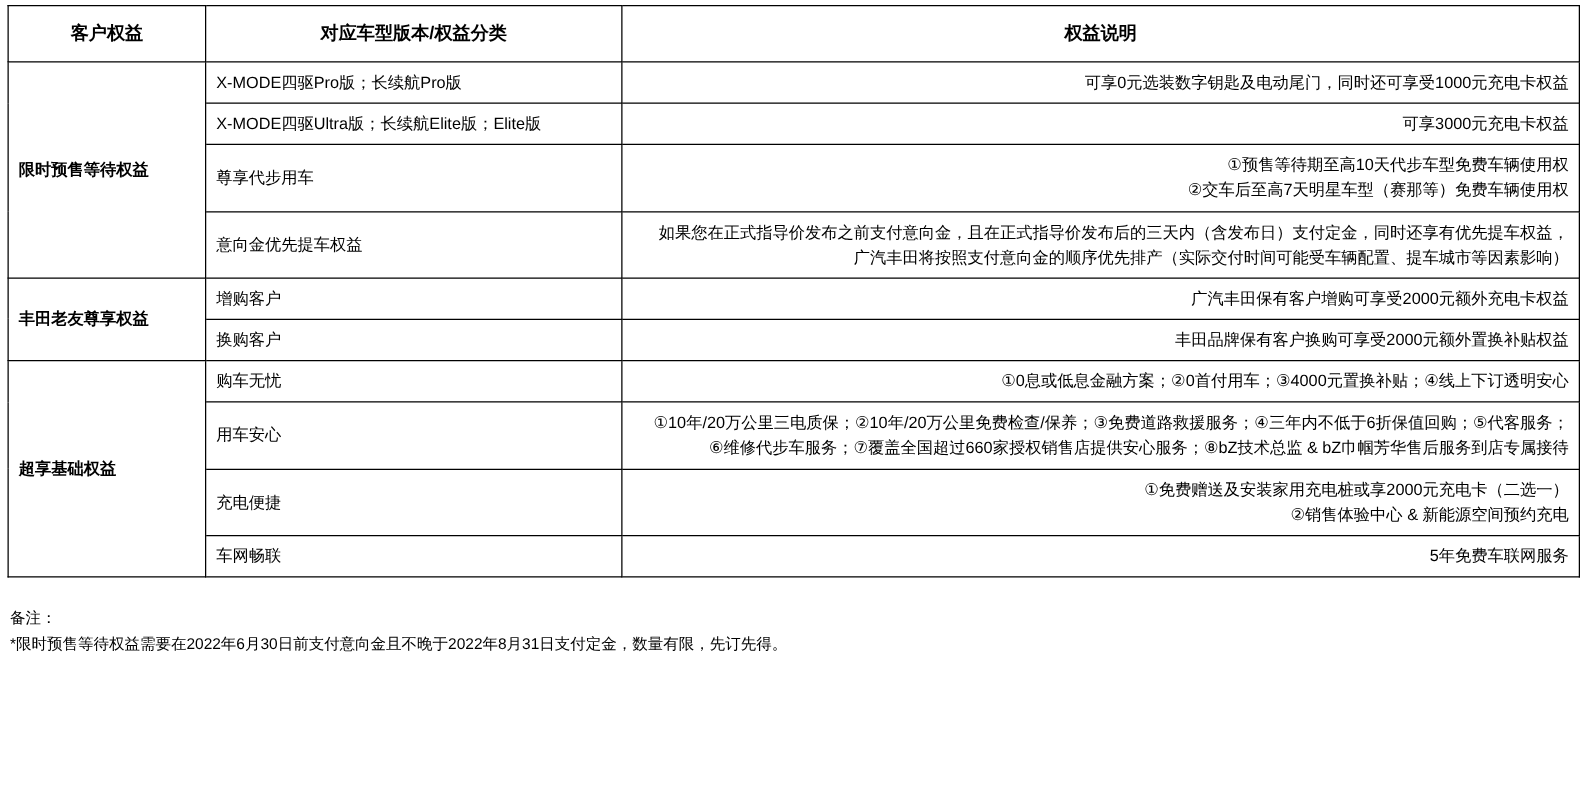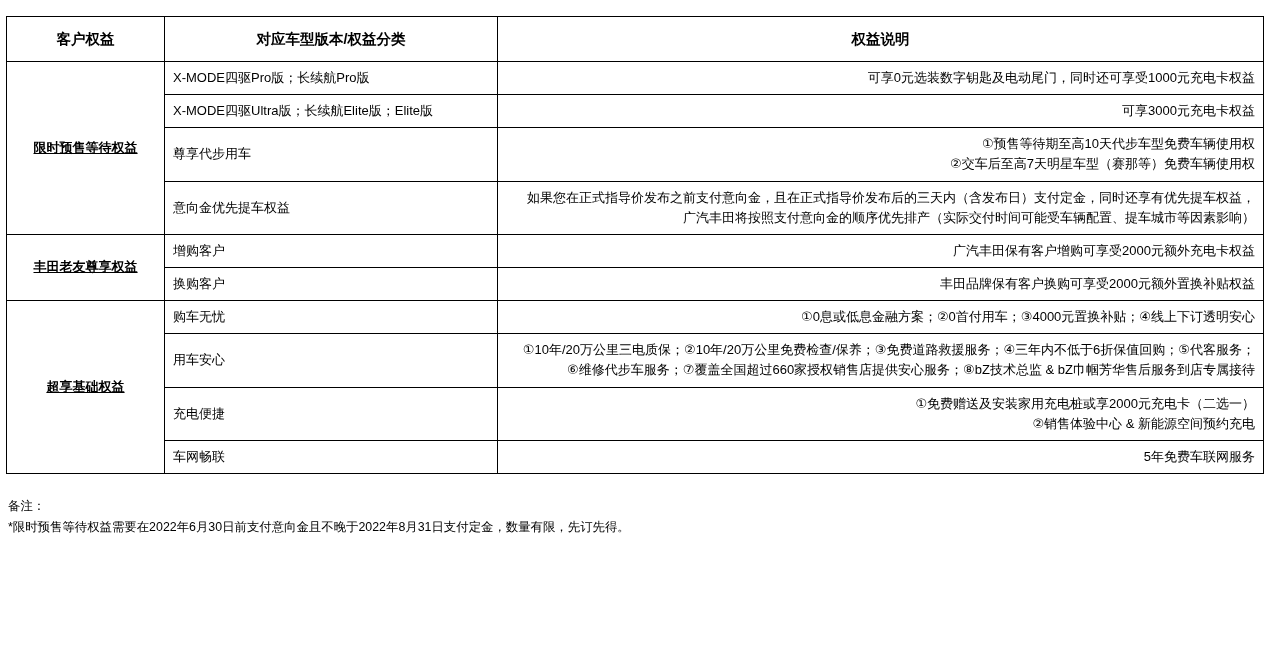--- a/index.html
+++ b/index.html
@@ -18,21 +18,21 @@
     width: 1269px;
     height: 649px;
     position: relative;
     box-sizing: border-box;
     padding: 0;
   }
   table.benefits {
     border-collapse: collapse;
     table-layout: fixed;
     width: 1257px;
-    margin: 16px 6px 0 6px;
+    margin: 4px 6px 0 6px;
   }
   table.benefits th,
   table.benefits td {
     border: 1px solid #000000;
     vertical-align: middle;
     padding: 6px 8px;
     font-size: 13px;
     line-height: 1.55;
   }
   table.benefits thead th {
@@ -41,23 +41,21 @@
     font-size: 14.5px;
     height: 36px;
     padding: 4px 6px;
   }
   col.c1 { width: 158px; }
   col.c2 { width: 333px; }
   col.c3 { width: 766px; }
 
   td.group {
     font-weight: bold;
-    text-align: center;
     font-size: 14.5px;
-    text-decoration: underline;
   }
   td.cat {
     font-size: 13px;
   }
   td.desc {
     text-align: right;
     font-size: 12.6px;
   }
   td.desc .line {
     display: block;

